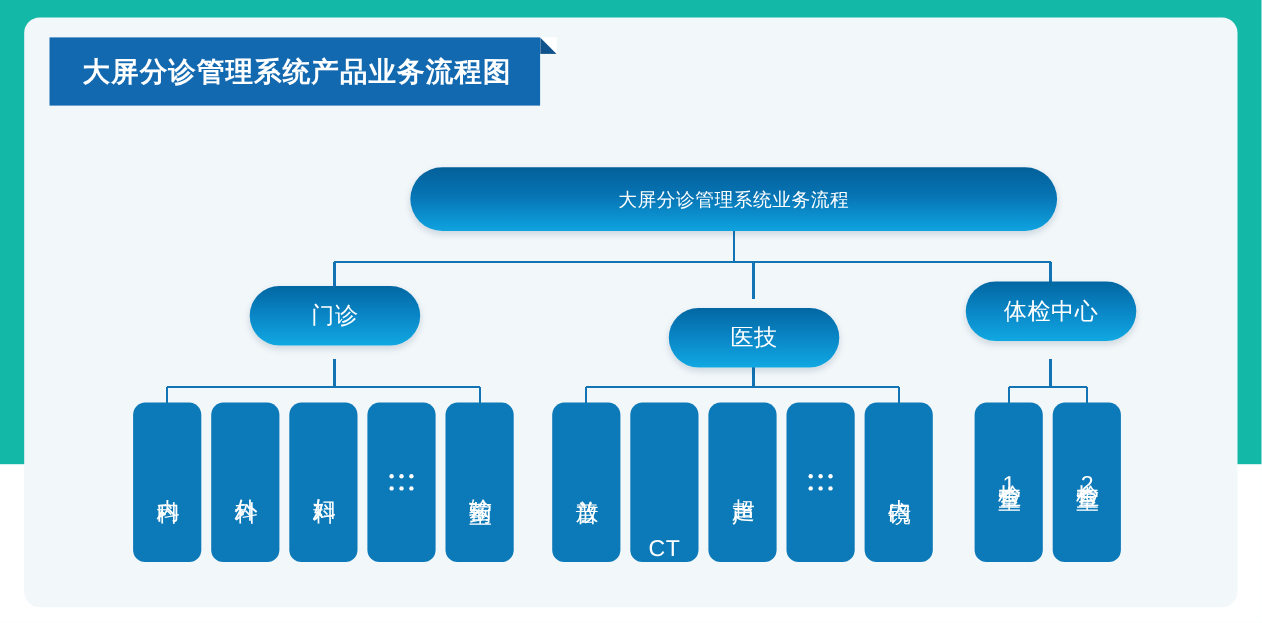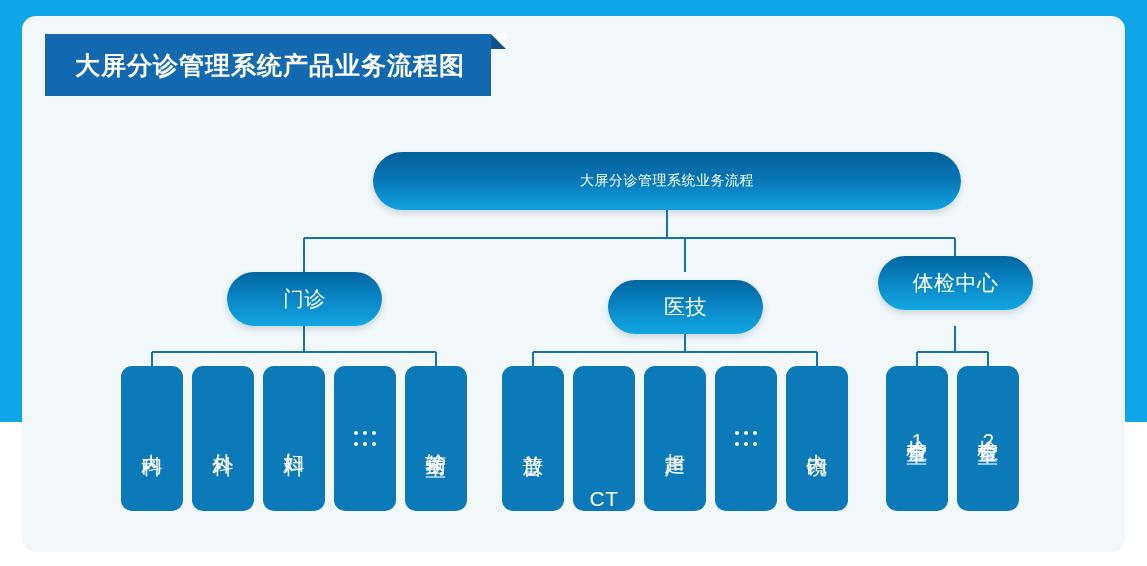--- a/index.html
+++ b/index.html
@@ -9,21 +9,21 @@
     width: 1147px; height: 566px;
     background: #ffffff;
     font-family: "Liberation Sans", "DejaVu Sans", sans-serif;
     overflow: hidden;
   }
 
   #page {
     position: relative;
     width: 1147px;
     height: 422px;
-    background: #0ea5e9;
+    background: #14b8a6;
   }
 
   
   .card {
     position: absolute;
     left: 22px;
     top: 16px;
     width: 1103px;
     height: 536px;
     background: #f2f7fa;
@@ -87,21 +87,21 @@
     align-items: center;
     justify-content: center;
     color: #ffffff;
     text-align: center;
   }
 
   .node-root {
     background: linear-gradient(180deg, #036099 0%, #0774b4 45%, #0fa3e0 100%);
     border-radius: 40px;
     box-shadow: 0 3px 7px rgba(20,60,90,0.18);
-    font-size: 14px;
+    font-size: 17px;
     letter-spacing: 2px;
   }
 
   .node-branch {
     background: linear-gradient(180deg, #0267a2 0%, #0a86c6 50%, #10a8e2 100%);
     border-radius: 40px;
     box-shadow: 0 3px 7px rgba(20,60,90,0.18);
     font-size: 21px;
     letter-spacing: 2px;
   }
@@ -172,21 +172,21 @@
   <div class="ribbon">
     <span class="ribbon-text">大屏分诊管理系统产品业务流程图</span>
     <span class="ribbon-notch"></span>
     <span class="ribbon-fold"></span>
   </div>
 
   <div id="nodes">
       <div class="node node-root" style="left: 373px; top: 152px; width: 588px; height: 58px;">
         <span class="htext">大屏分诊管理系统业务流程</span>
       </div>
-      <div class="node node-branch" style="left: 227px; top: 272px; width: 155px; height: 54px; font-family: Liberation Mono, monospace;">
+      <div class="node node-branch" style="left: 227px; top: 260px; width: 155px; height: 54px; font-family: Liberation Mono, monospace;">
         <span class="htext">门诊</span>
       </div>
       <div class="node node-leaf" style="left: 121px; top: 366px; width: 62px; height: 145px;">
         <span class="vtext">内科</span>
       </div>
       <div class="node node-leaf" style="left: 192px; top: 366px; width: 62px; height: 145px;">
         <span class="vtext">外科</span>
       </div>
       <div class="node node-leaf" style="left: 263px; top: 366px; width: 62px; height: 145px;">
         <span class="vtext">妇科</span>

